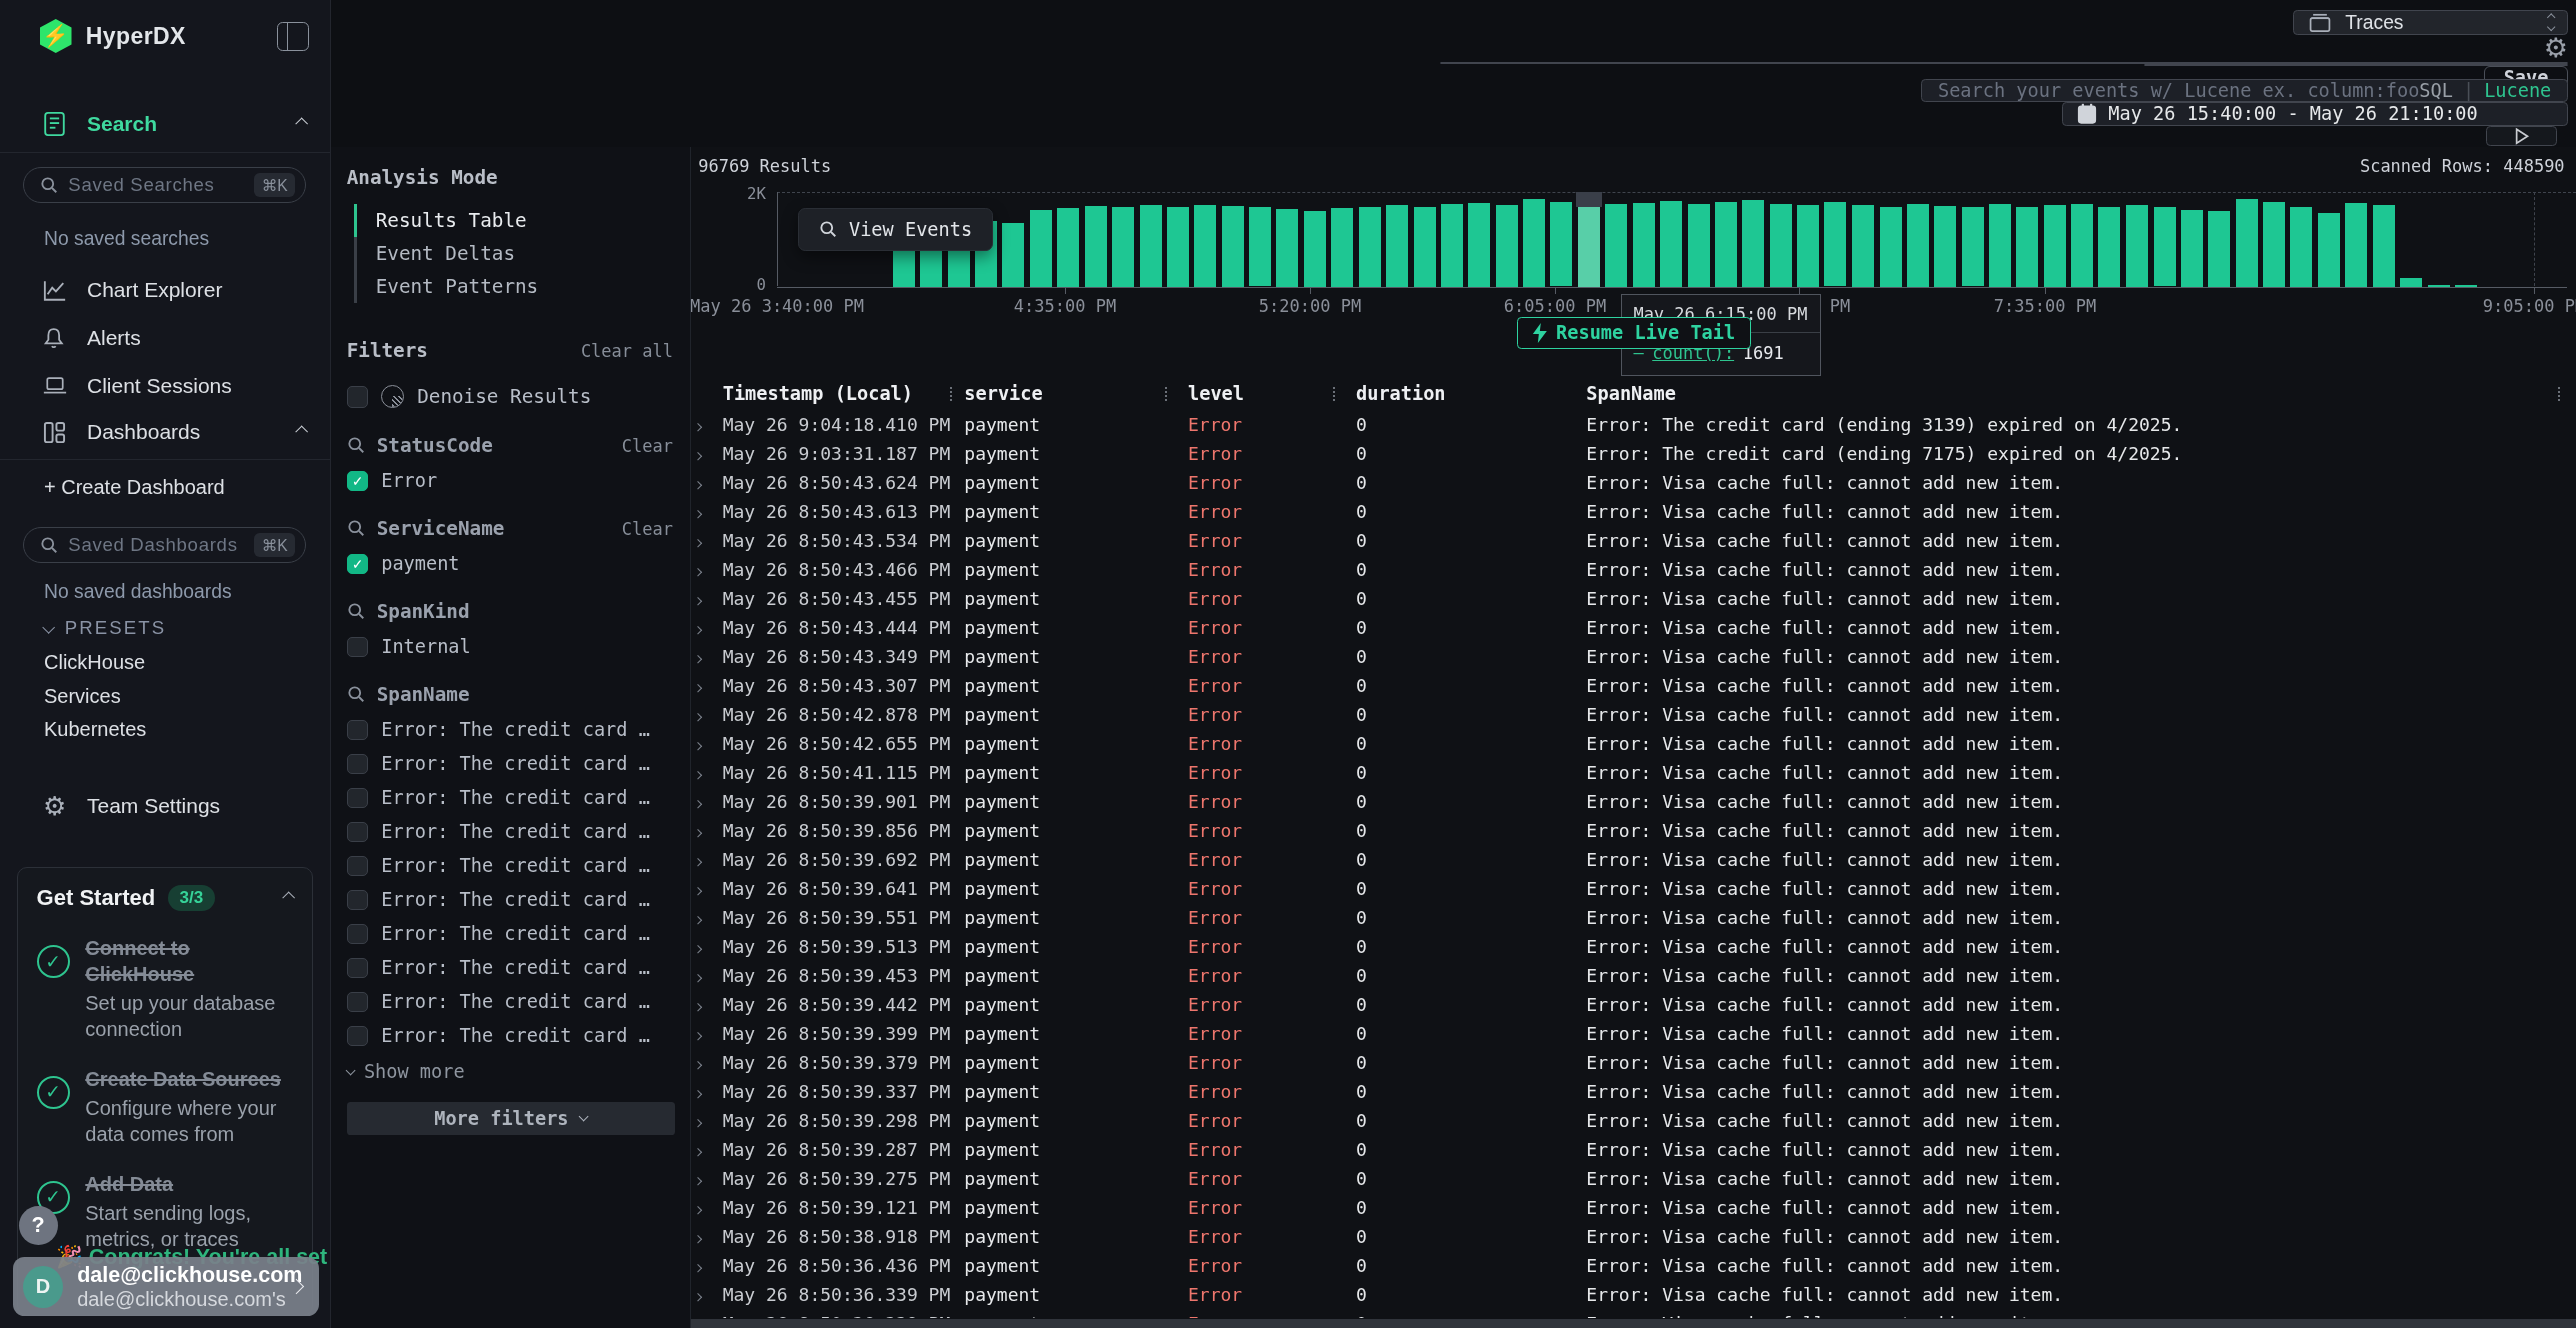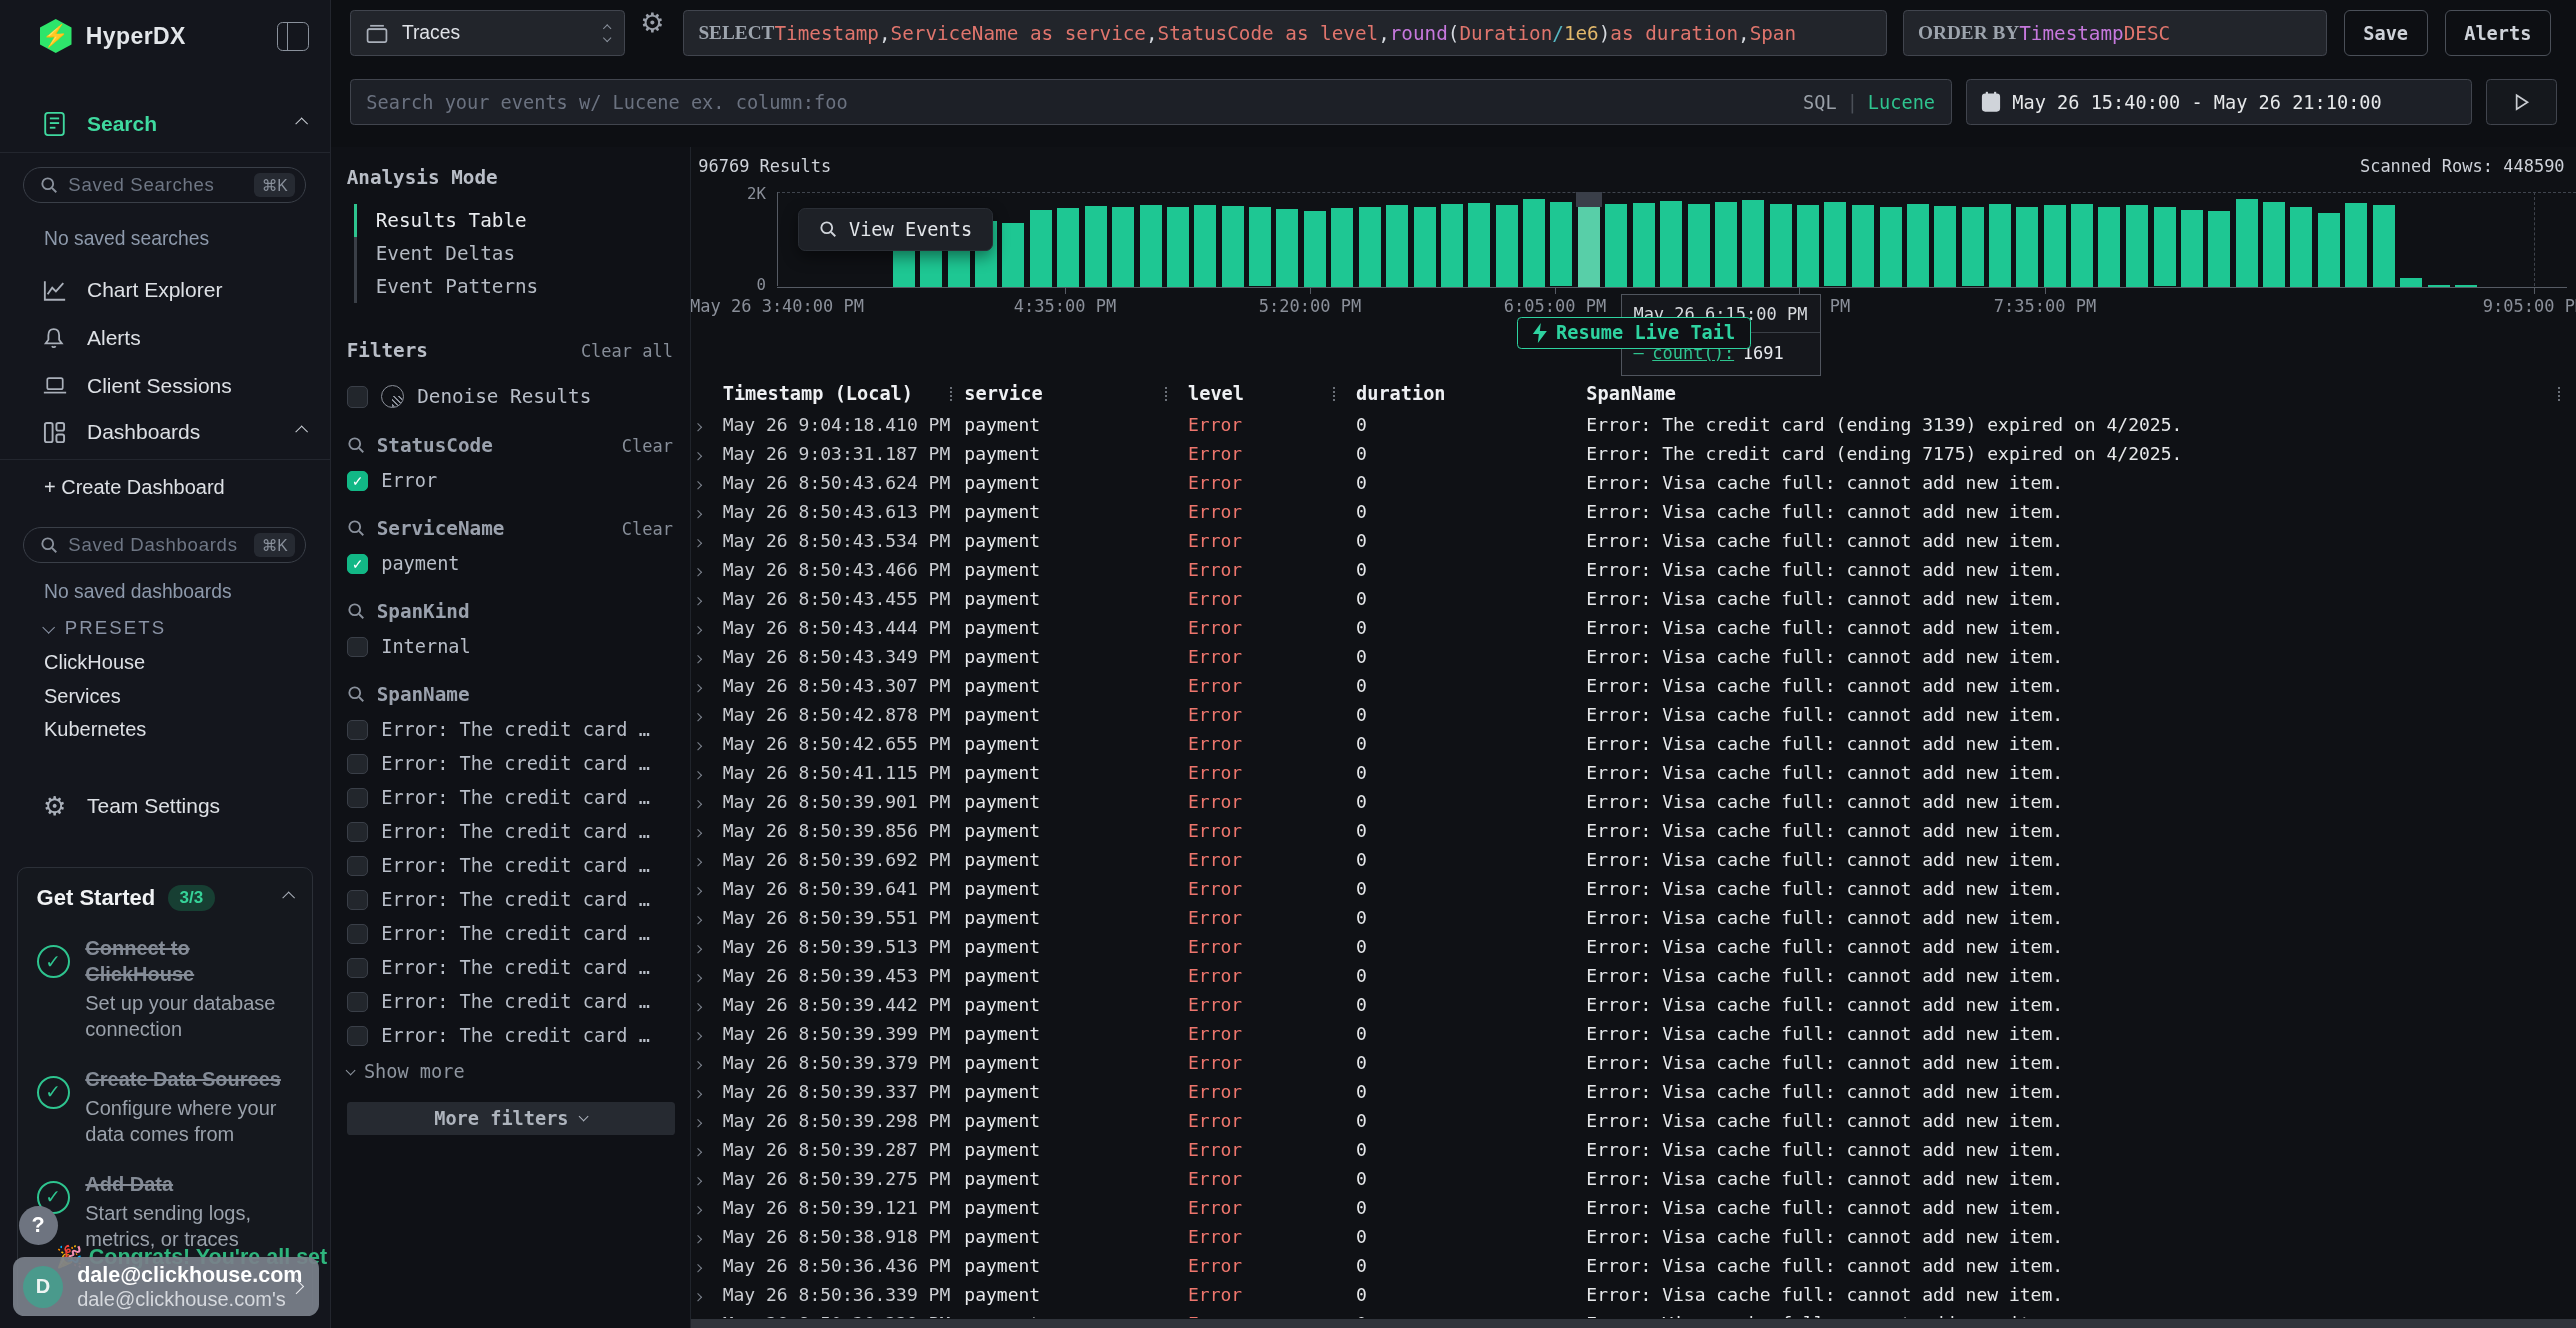--- a/index.html
+++ b/index.html
@@ -52,21 +52,21 @@
   .user-chip { position:absolute; left:13px; right:11.4px; top:1257px; height:59px; background:rgba(122,128,138,.93); border-radius:11.4px; display:flex; align-items:center; padding:0 17px 0 10px; z-index:5; cursor:pointer; }
   .avatar { width:42px; height:42px; border-radius:50%; background:#4a9a8c; color:#eef4f2; font-size:20px; font-weight:bold; display:flex; align-items:center; justify-content:center; }
   .user-lines { margin-left:14.3px; min-width:0; }
   .user-email { font-size:21.5px; font-weight:bold; color:#ffffff; white-space:nowrap; }
   .user-sub { font-size:20px; color:#d6d9de; white-space:nowrap; }
   .user-chip .chev { margin-left:auto; color:#e8eaee; width:11.4px; height:11.4px; }
 
   
   .rightside { flex:1; display:flex; flex-direction:column; background:#0e1014; }
   .topbar { position:relative; height:147px; background:#0d0f13; flex:0 0 147px; }
-  .tb-row { position:absolute; left:0; right:8px; display:flex; align-items:flex-start; padding-left:18.6px; }
+  .tb-row { position:absolute; left:0; right:8px; display:flex; align-items:flex-end; padding-left:18.6px;flex-direction:column; }
   .tb-row1 { top:10px; height:46px; }
   .tb-row2 { top:79px; height:46px; }
 
   .box { background:#22252b; border:1.1px solid #41454e; border-radius:4.3px; height:46px; display:flex; align-items:center; }
   .src-select { width:275px; padding:0 13px 0 14.3px; cursor:pointer; }
   .src-select .lbl { font-size:19.3px; color:#dfe2e7; margin-left:13px; }
   .updown { margin-left:auto; display:flex; flex-direction:column; gap:3.6px; color:#8a919c; }
   .updown .chev { width:6.4px; height:6.4px; border-width:1.4px; }
   .gear-btn { margin-left:15.7px; color:#9aa0aa; font-size:27px; cursor:pointer; line-height:1; }
   .sql-box { flex:1; margin-left:18.6px; padding:0 14.3px; overflow:hidden; white-space:nowrap; font-size:19.3px; cursor:text; }

